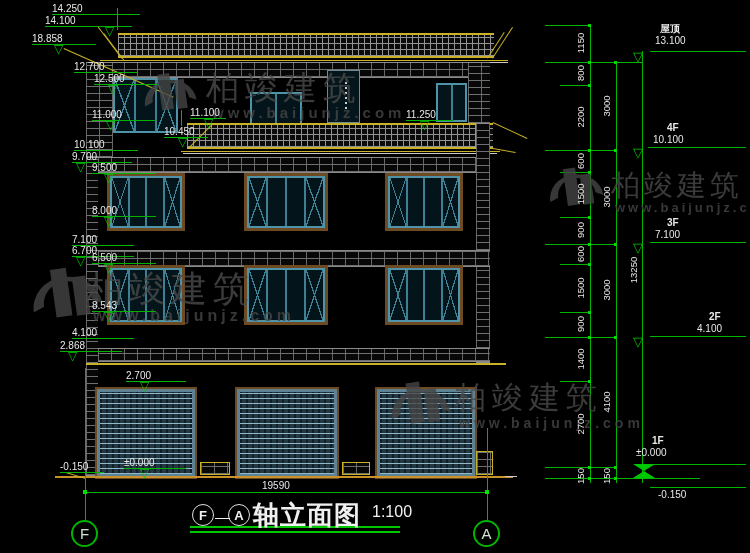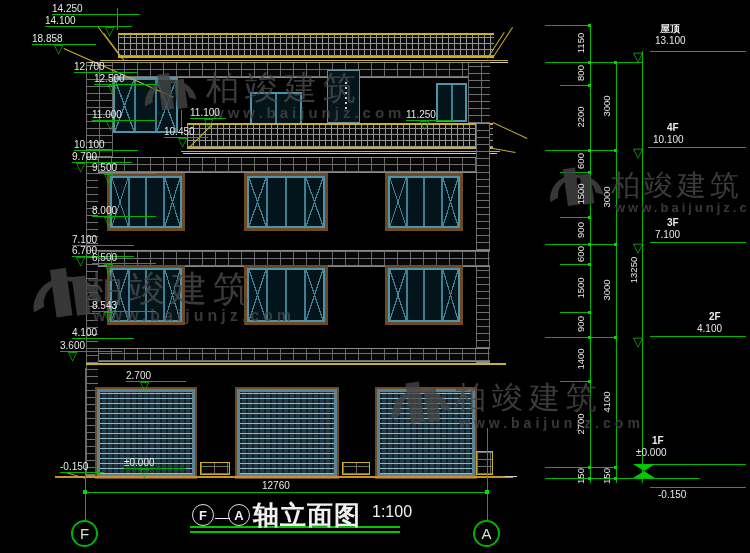--- a/index.html
+++ b/index.html
@@ -159,21 +159,21 @@
   <div class="lvl" style="left:92px;top:109px;"><span>11.000</span><i class="ln" style="width:64px;"></i><b class="tri" style="left:14px;">▽</b></div>
   <div class="lvl" style="left:74px;top:139px;"><span>10.100</span><i class="ln" style="width:64px;"></i></div>
   <div class="lvl" style="left:72px;top:151px;"><span>9.700</span><i class="ln" style="width:60px;"></i><b class="tri" style="left:4px;">▽</b></div>
   <div class="lvl" style="left:92px;top:162px;"><span>9.500</span><i class="ln" style="width:64px;"></i><b class="tri" style="left:12px;">▽</b></div>
   <div class="lvl" style="left:92px;top:205px;"><span>8.000</span><i class="ln" style="width:64px;"></i><b class="tri" style="left:12px;">▽</b></div>
   <div class="lvl" style="left:72px;top:234px;"><span>7.100</span><i class="ln" style="width:62px;"></i></div>
   <div class="lvl" style="left:72px;top:245px;"><span>6.700</span><i class="ln" style="width:62px;"></i><b class="tri" style="left:4px;">▽</b></div>
   <div class="lvl" style="left:92px;top:252px;"><span>6.500</span><i class="ln" style="width:64px;"></i><b class="tri" style="left:12px;">▽</b></div>
   <div class="lvl" style="left:92px;top:300px;"><span>8.543</span><i class="ln" style="width:64px;"></i><b class="tri" style="left:12px;">▽</b></div>
   <div class="lvl" style="left:72px;top:327px;"><span>4.100</span><i class="ln" style="width:62px;"></i></div>
-  <div class="lvl" style="left:60px;top:340px;"><span>3.600</span><i class="ln" style="width:62px;"></i><b class="tri" style="left:8px;">▽</b></div>
+  <div class="lvl" style="left:60px;top:340px;"><span>2.868</span><i class="ln" style="width:62px;"></i><b class="tri" style="left:8px;">▽</b></div>
   <div class="lvl" style="left:126px;top:370px;"><span>2.700</span><i class="ln" style="width:60px;"></i><b class="tri" style="left:14px;">▽</b></div>
   <div class="lvl" style="left:124px;top:457px;"><span>±0.000</span><i class="ln" style="width:62px;"></i><b class="tri" style="left:16px;">▽</b></div>
   <div class="lvl" style="left:60px;top:461px;"><span>-0.150</span><i class="ln" style="width:44px;"></i></div>
   <div class="diag" style="left:66px;top:472px;width:21px;transform:rotate(17deg);"></div>
   <div class="lvl" style="left:190px;top:107px;"><span>11.100</span><i class="ln" style="width:36px;"></i><b class="tri" style="left:14px;">▽</b></div>
   <div class="lvl" style="left:164px;top:126px;"><span>10.450</span><i class="ln" style="width:44px;"></i><b class="tri" style="left:14px;">▽</b></div>
   <div class="diag" style="left:188px;top:148px;width:34px;transform:rotate(-45deg);"></div>
   <div class="lvl" style="left:406px;top:109px;"><span>11.250</span><i class="ln" style="width:48px;"></i><b class="tri" style="left:14px;">▽</b></div>
 
   <div class="vl" style="left:590px;top:25px;height:458px;"></div>
@@ -265,21 +265,21 @@
   <div class="bt" style="left:633px;top:464px;border-left:11px solid transparent;border-right:11px solid transparent;border-top:7px solid #00c800;"></div>
   <div class="bt" style="left:633px;top:471px;border-left:11px solid transparent;border-right:11px solid transparent;border-bottom:7px solid #00c800;"></div>
   <div class="hl" style="left:650px;top:487px;width:96px;"></div>
   <div class="rlvl" style="left:658px;top:489px;"><span>-0.150</span></div>
 
   <div class="vl" style="left:85px;top:368px;height:152px;"></div>
   <div class="vl" style="left:487px;top:428px;height:92px;"></div>
   <div class="hl" style="left:85px;top:492px;width:402px;"></div>
   <div class="dot" style="left:83px;top:490px;"></div>
   <div class="dot" style="left:485px;top:490px;"></div>
-  <div class="lvl" style="left:262px;top:480px;"><span>12760</span></div>
+  <div class="lvl" style="left:262px;top:480px;"><span>19590</span></div>
   <div class="bubble" style="left:71px;top:520px;width:27px;height:27px;">
       <span>F</span>
     </div>
   <div class="bubble" style="left:473px;top:520px;width:27px;height:27px;">
       <span>A</span>
     </div>
 
   <div class="tbubble" style="left:192px;top:504px;width:22px;height:22px;">
       <span>F</span>
     </div>

